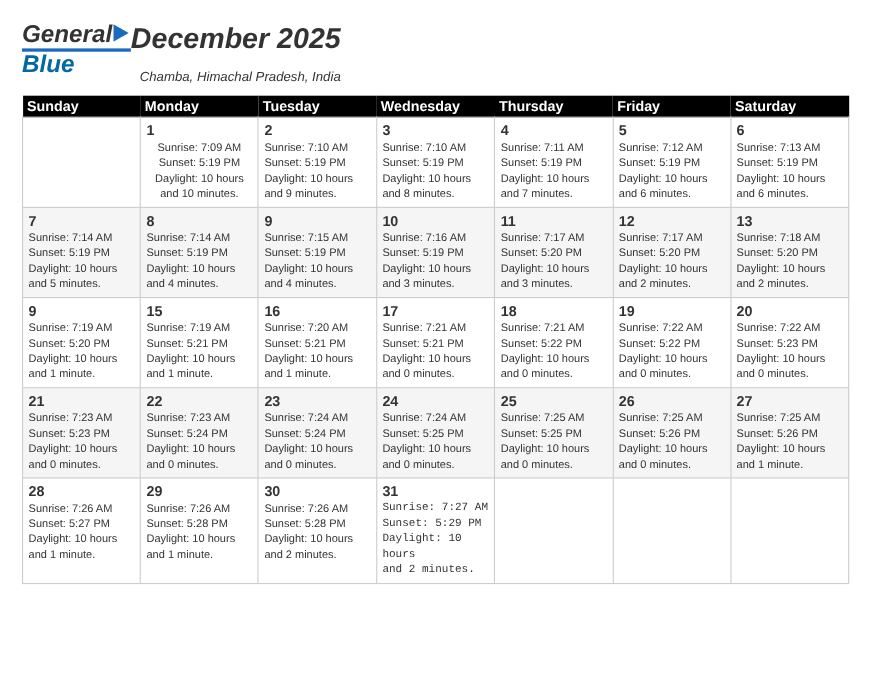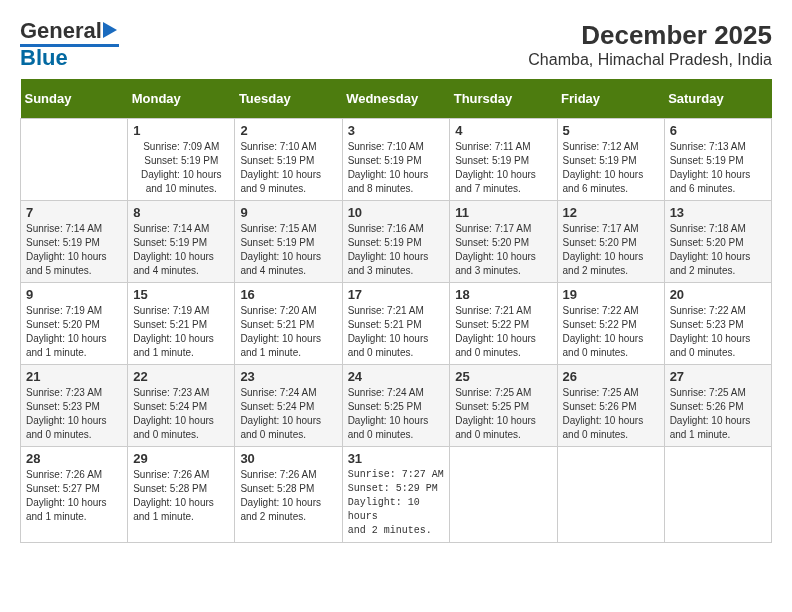--- a/index.html
+++ b/index.html
@@ -5,23 +5,23 @@
     * { margin: 0; padding: 0; box-sizing: border-box; }
     body {
       font-family: Arial, sans-serif;
       background: #fff;
       width: 792px;
       min-height: 612px;
       padding: 20px;
     }
     .header {
       display: flex;
-      justify-content: space-between;
       align-items: flex-start;
       margin-bottom: 10px;
+      font-style: italic;
     }
     .logo {
       display: flex;
       flex-direction: column;
       align-items: flex-start;
     }
     .logo-text {
       font-size: 22px;
       font-weight: bold;
       color: #333;
@@ -39,32 +39,33 @@
     }
     .title-block {
       text-align: right;
     }
     .main-title {
       font-size: 26px;
       font-weight: bold;
       color: #333;
     }
     .subtitle {
-      font-size: 16px;
-      color: #333;
+      font-size: 12px;
+      color: #333;
+      margin-top: 12px;
     }
     table {
       width: 100%;
       border-collapse: collapse;
       font-size: 11px;
     }
     thead tr th {
-      background-color: #4d7c0f;
+      background-color: #000000;
       color: white;
-      padding: 12px 4px;
+      padding: 2px 4px;
       text-align: left;
       font-size: 13px;
       font-weight: bold;
     }
     tbody tr td {
       border: 1px solid #ccc;
       vertical-align: top;
       padding: 4px 5px;
       height: 80px;
       width: 108px;

